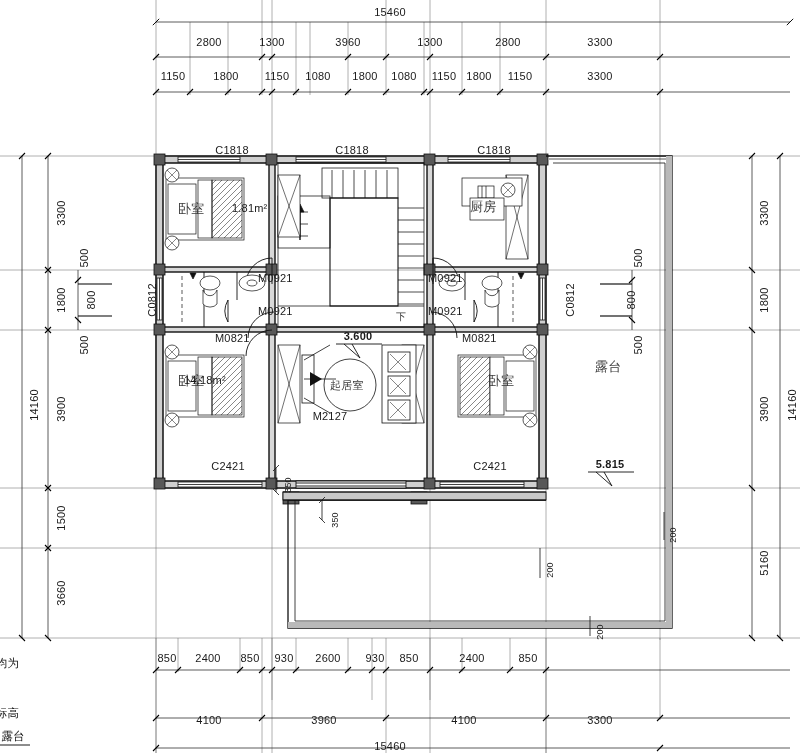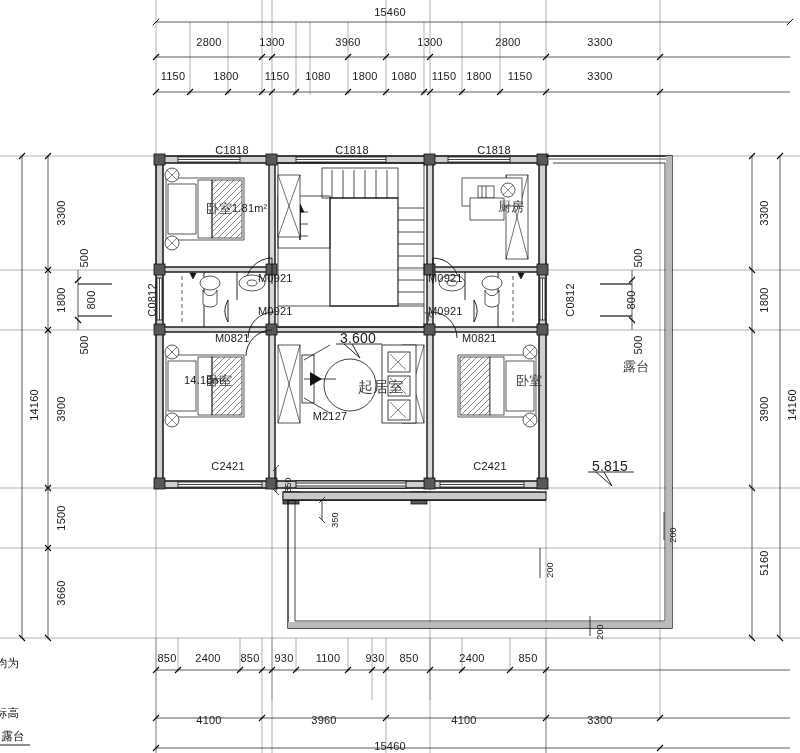--- a/index.html
+++ b/index.html
@@ -3,23 +3,23 @@
 <meta charset="utf-8">
 <style>
   html,body{margin:0;padding:0;background:#ffffff;}
   body{font-family:"Liberation Sans","DejaVu Sans",sans-serif;}
   #stage{position:relative;width:800px;height:753px;background:#fff;overflow:hidden;text-align:right;}
   svg{position:absolute;left:0;top:0;}
   .t{position:absolute;font-size:11px;color:#1a1a1a;white-space:nowrap;
      font-family:"Liberation Sans","DejaVu Sans",sans-serif;letter-spacing:.2px;}
   .tc{transform:translateX(-50%);}
   .vt{transform-origin:0 0;}
-  .cn{color:#3a3a3a;font-family:"DejaVu Sans","Liberation Sans",sans-serif;margin-left:28px;}
+  .cn{color:#3a3a3a;font-family:"DejaVu Sans","Liberation Sans",sans-serif;}
   .note{font-size:11.5px;color:#111;font-family:"DejaVu Sans","Liberation Sans",sans-serif;}
-  .lvl{font-size:14px;color:#1a1a1a;}
+  .lvl{font-size:11px;color:#1a1a1a;font-weight:bold;}
 </style>
 </head>
 <body>
 
 <div id="stage">
 
   <svg width="800" height="753">
     <defs>
       <marker id="tick" markerWidth="12" markerHeight="12" refX="6" refY="6" orient="auto">
         <path d="M2,10 L10,2" stroke="#000" stroke-width="1.2"></path>
@@ -473,21 +473,21 @@
   <div class="t vt" style="left:758px;top:409px;transform:rotate(-90deg) translateX(-50%);">3900</div>
   <div class="t vt" style="left:758px;top:563px;transform:rotate(-90deg) translateX(-50%);">5160</div>
   <div class="t vt" style="left:632px;top:258px;transform:rotate(-90deg) translateX(-50%);">500</div>
   <div class="t vt" style="left:625px;top:300px;transform:rotate(-90deg) translateX(-50%);">800</div>
   <div class="t vt" style="left:632px;top:345px;transform:rotate(-90deg) translateX(-50%);">500</div>
 
   <div class="t tc" style="left:167px;top:652px;">850</div>
   <div class="t tc" style="left:208px;top:652px;">2400</div>
   <div class="t tc" style="left:250px;top:652px;">850</div>
   <div class="t tc" style="left:284px;top:652px;">930</div>
-  <div class="t tc" style="left:328px;top:652px;">1100</div>
+  <div class="t tc" style="left:328px;top:652px;">2600</div>
   <div class="t tc" style="left:375px;top:652px;">930</div>
   <div class="t tc" style="left:409px;top:652px;">850</div>
   <div class="t tc" style="left:472px;top:652px;">2400</div>
   <div class="t tc" style="left:528px;top:652px;">850</div>
 
   <div class="t tc" style="left:209px;top:714px;">4100</div>
   <div class="t tc" style="left:324px;top:714px;">3960</div>
   <div class="t tc" style="left:464px;top:714px;">4100</div>
   <div class="t tc" style="left:600px;top:714px;">3300</div>
   <div class="t tc" style="left:390px;top:740px;">15460</div>
@@ -506,21 +506,21 @@
   <div class="t" style="left:428px;top:305px;">M0921</div>
   <div class="t" style="left:215px;top:332px;">M0821</div>
   <div class="t" style="left:462px;top:332px;">M0821</div>
   <div class="t tc" style="left:330px;top:410px;">M2127</div>
 
   <div class="t cn" style="left:178px;top:200px;font-size:13px;">卧室</div>
   <div class="t" style="left:232px;top:202px;">1.81m²</div>
   <div class="t cn" style="left:470px;top:198px;font-size:13px;font-family:Liberation Mono, monospace;">厨房</div>
   <div class="t cn" style="left:178px;top:372px;font-size:13px;">卧室</div>
   <div class="t" style="left:184px;top:374px;">14.18m²</div>
-  <div class="t cn" style="left:330px;top:378px;font-size:15px;">起居室</div>
+  <div class="t cn" style="left:330px;top:378px;font-size:11px;">起居室</div>
   <div class="t cn" style="left:488px;top:372px;font-size:13px;">卧室</div>
   <div class="t cn" style="left:595px;top:358px;font-size:13px;">露台</div>
 
   <div class="t lvl tc" style="left:358px;top:330px;">3.600</div>
   <div class="t lvl tc" style="left:610px;top:458px;">5.815</div>
 
   <div class="t cn" style="left:396px;top:310px;font-size:10px;">下</div>
 
   <div class="t vt" style="left:283px;top:485px;font-size:9px;transform:rotate(-90deg) translateX(-50%);">350</div>
   <div class="t vt" style="left:330px;top:520px;font-size:9px;transform:rotate(-90deg) translateX(-50%);">350</div>

